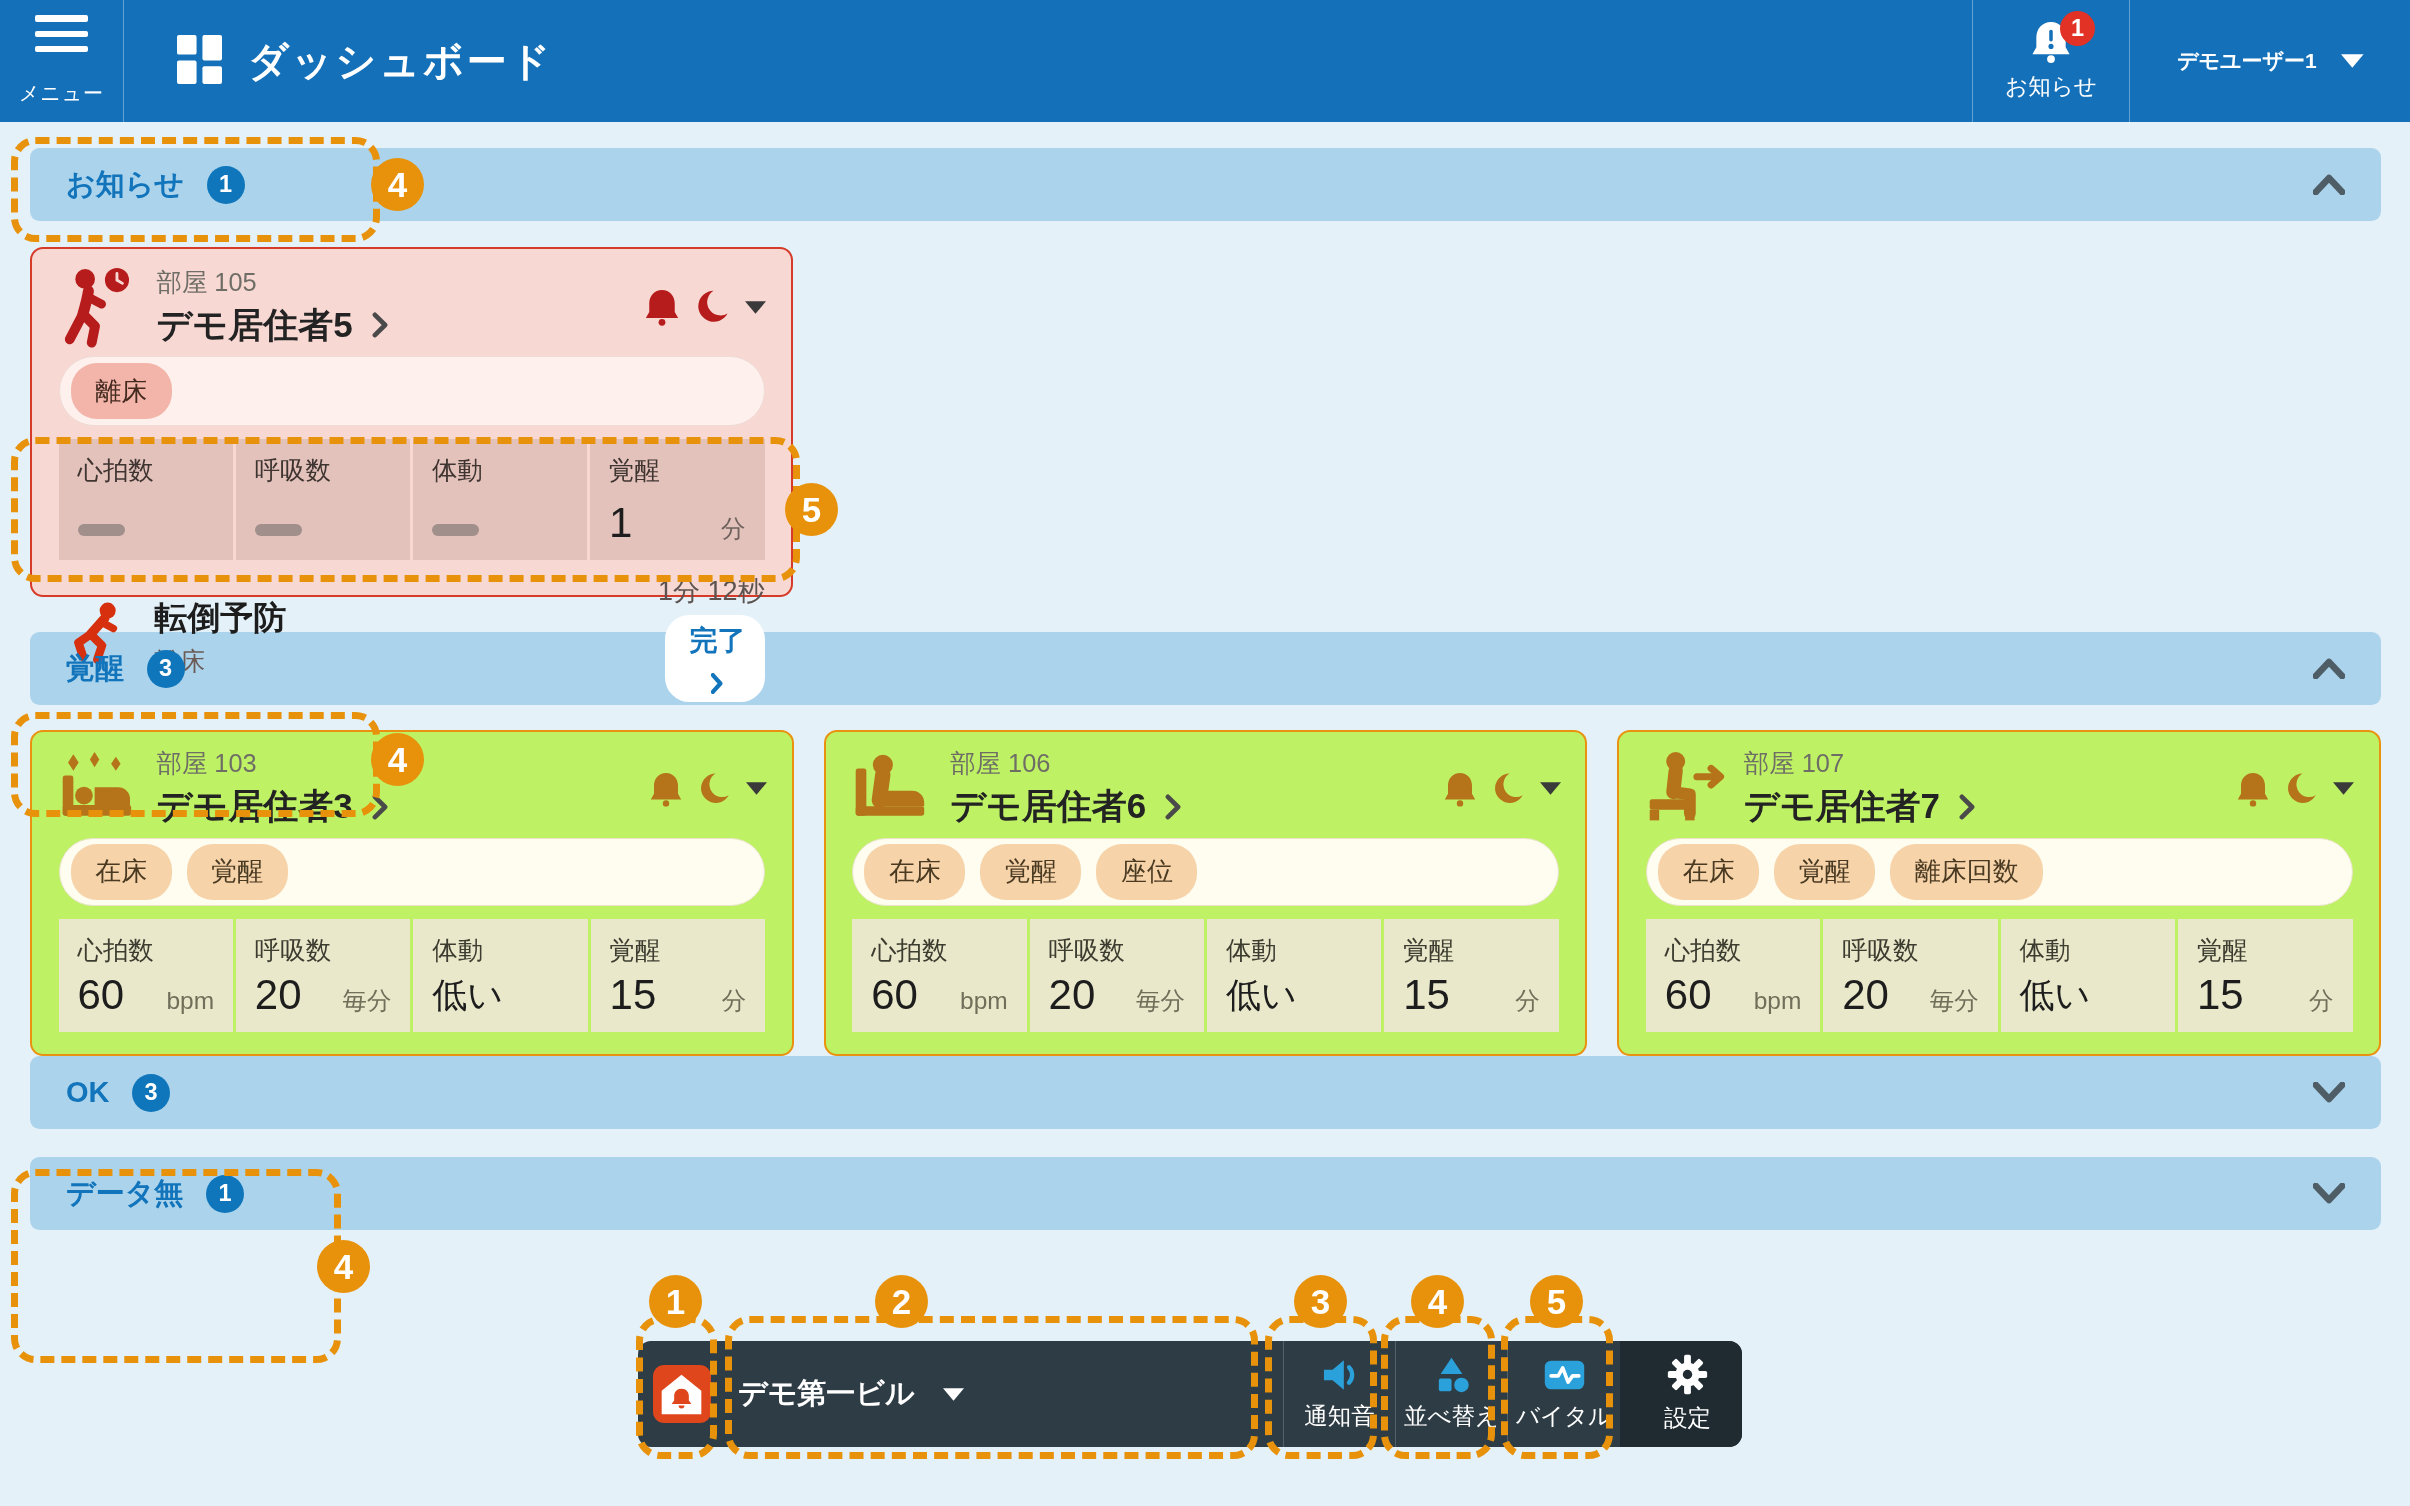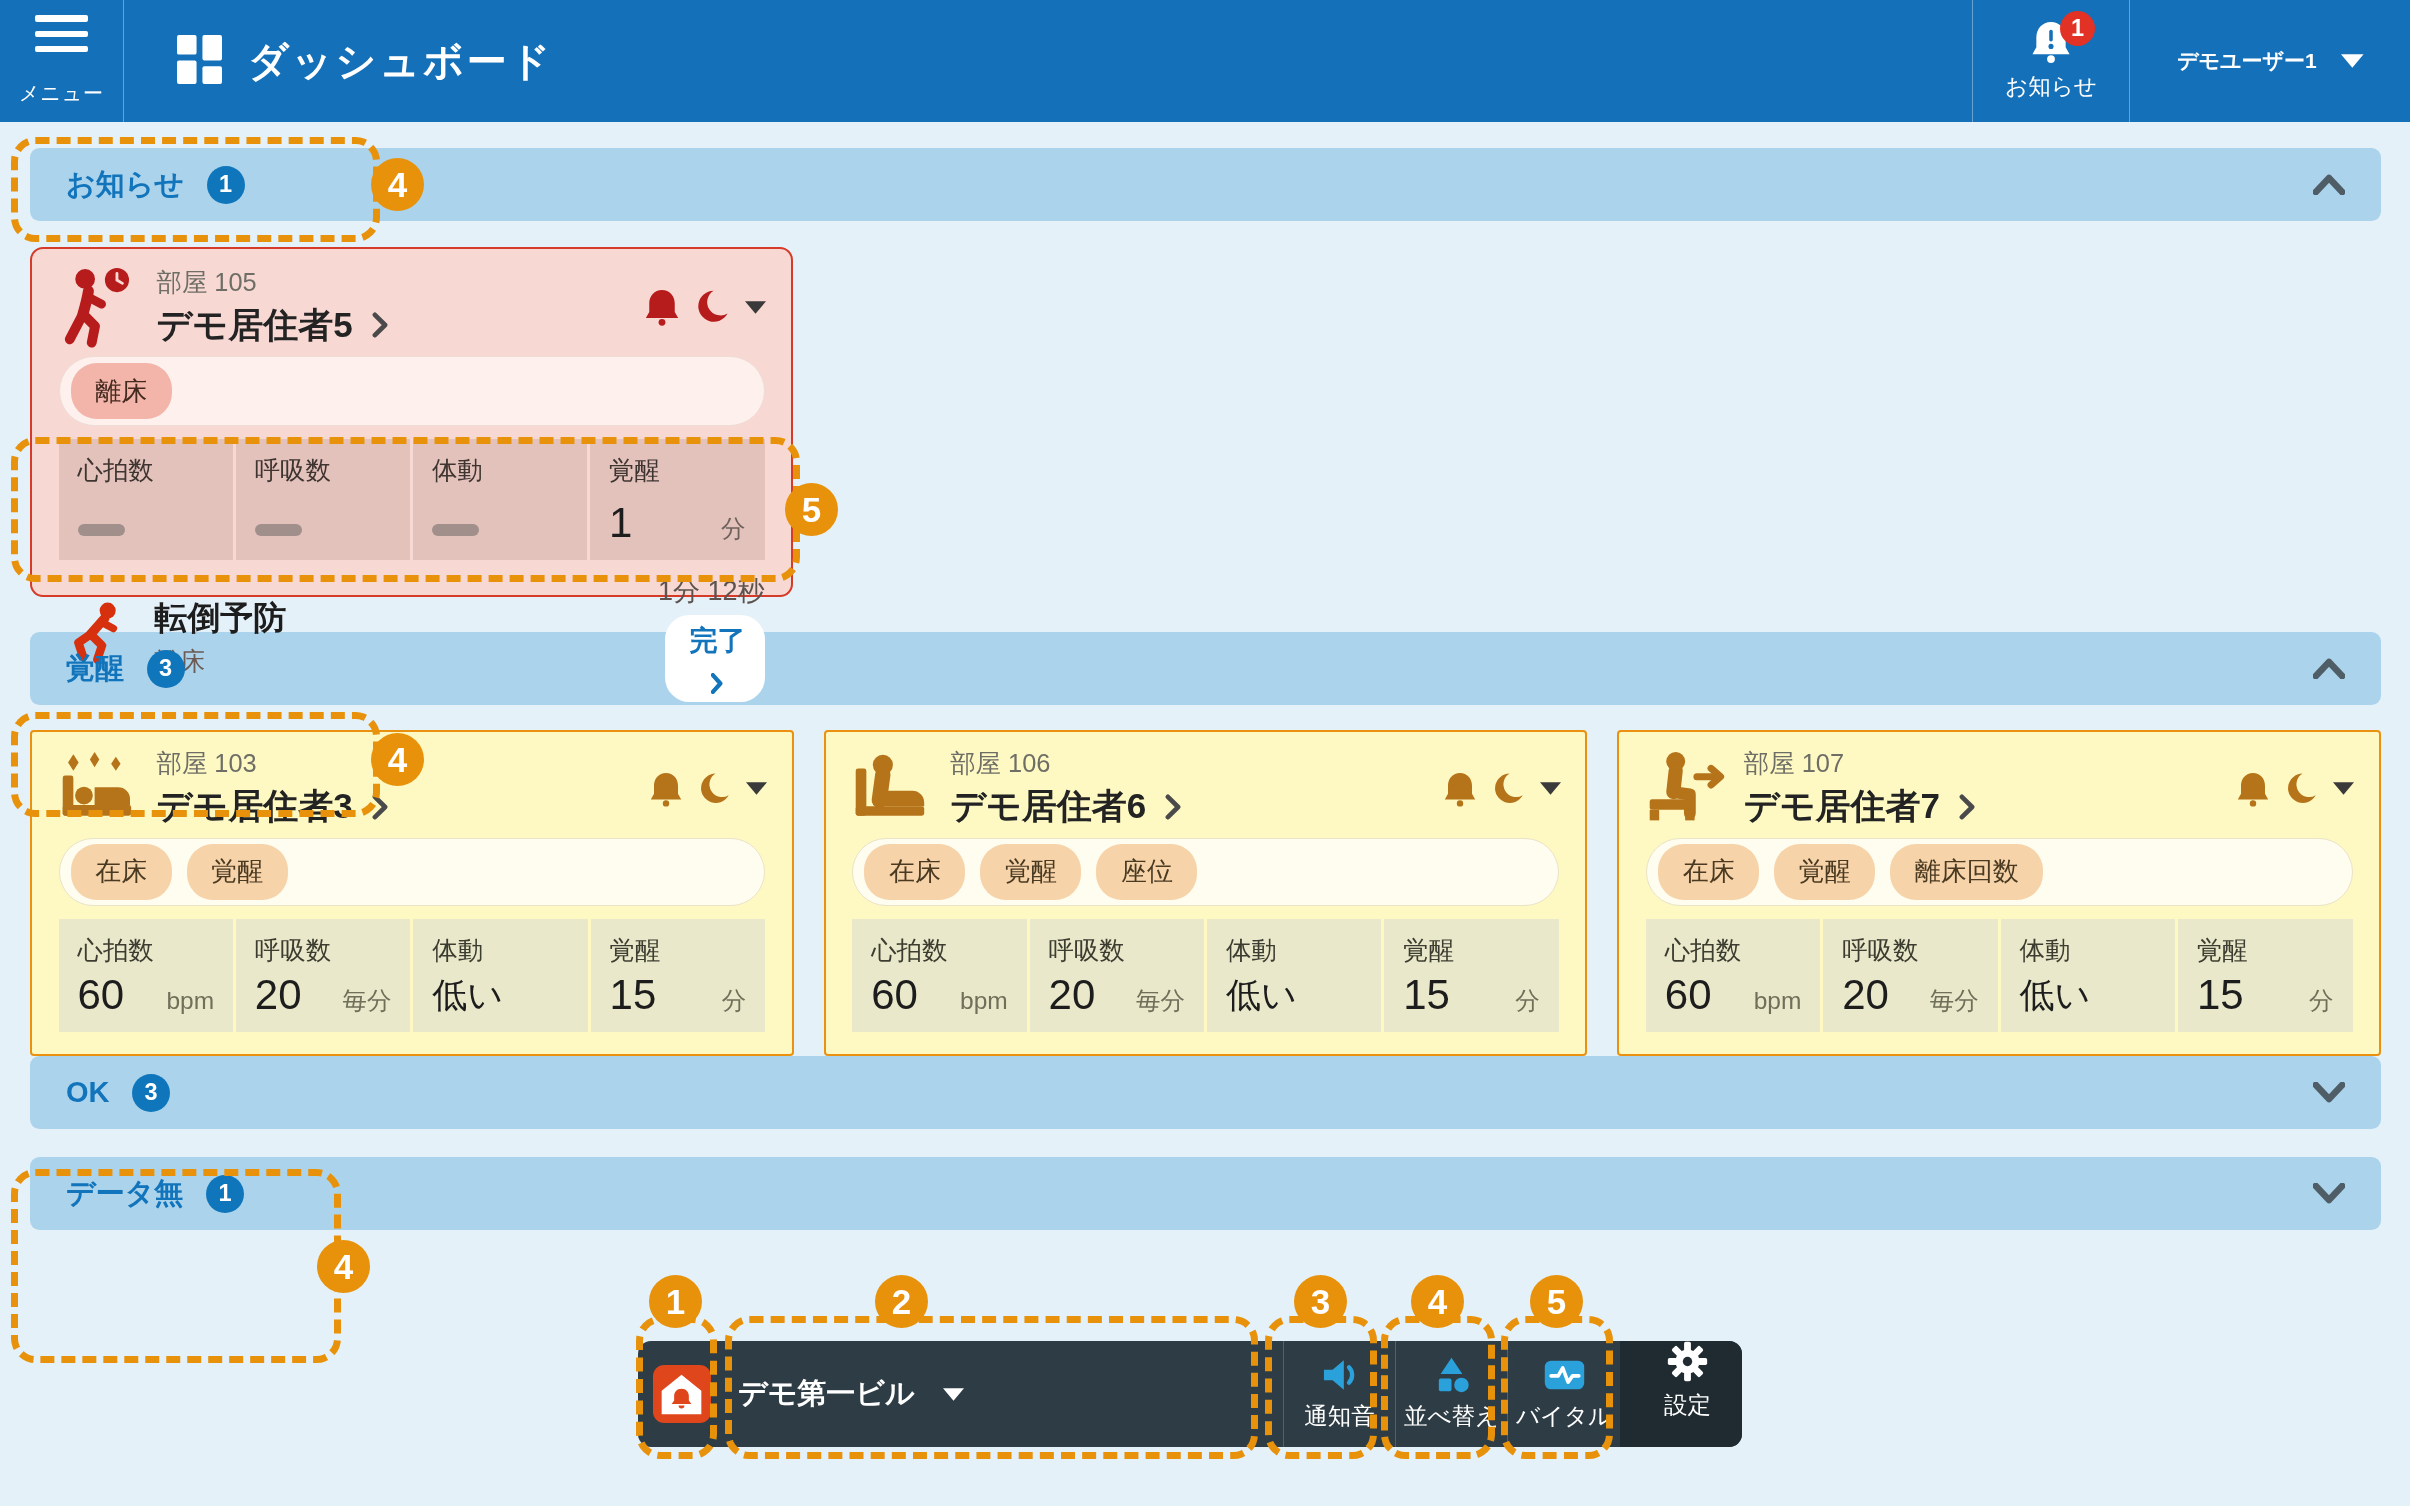--- a/index.html
+++ b/index.html
@@ -64,35 +64,35 @@
   .event-icon { width:79px; height:81px; display:flex; align-items:center; justify-content:center; }
   .event-info { margin-left:13px; }
   .event-title { font-size:33px; font-weight:bold; color:#1d1d1d; }
   .event-sub { font-size:25.4px; color:#6b5a55; margin-top:3.8px; }
   .event-right { margin-left:auto; display:flex; flex-direction:column; align-items:flex-end; }
   .event-time { font-size:27px; color:#5c5350; }
   .done-btn { margin-top:5.6px; background:#fff; border-radius:24.5px; padding:7.5px 19px 7.5px 24.5px; display:inline-flex; align-items:center; gap:13px; font-size:28px; font-weight:bold; color:#1274bb; cursor:pointer;flex-direction:column; }
 
   
   .cards-row { display:flex; gap:30px; margin-top:25.4px; }
-  .res-card { flex:1; height:326px; background:#fef9c3; border:2.8px solid #ea9210; border-radius:4px; padding:9.4px 19px 0; }
+  .res-card { flex:1; height:326px; background:#bef264; border:2.8px solid #ea9210; border-radius:13px; padding:9.4px 19px 0; }
   .res-card .tagbox { background:#fffdf0; border:1.9px solid #eae3c7; height:68px; }
   .res-card .pill { background:#f6d3a9; color:#4a3a22; }
   .res-card .vcell { background:#e9e8ca; height:113px; }
   .res-card .vlabel { color:#3c3c30; }
   .res-card .vunit { color:#6f6f5a; }
 
   
   .toolbar { position:absolute; left:638px; top:1341px; width:1104px; height:106px; display:flex; background:#2e3d45; border-radius:13px; color:#fff; }
   .tb-home { width:87px; display:flex; align-items:center; justify-content:center; cursor:pointer; }
   .home-tile { width:58px; height:58px; border-radius:11.3px; background:#e0461c; display:flex; align-items:center; justify-content:center; }
   .tb-building { flex:1; display:flex; align-items:center; gap:28px; padding-left:13px; font-size:29px; font-weight:bold; border-right:1.9px solid #51616a; cursor:pointer; }
   .tb-item { width:112px; display:flex; flex-direction:column; align-items:center; justify-content:center; gap:6.6px; border-right:1.9px solid #51616a; font-size:23.5px; cursor:pointer; }
   .tb-item.no-sep { border-right:none; }
-  .tb-settings { width:122px; background:#202b31; border-radius:0 13px 13px 0; display:flex; flex-direction:column; align-items:center; gap:6.6px; font-size:23.5px; cursor:pointer;padding-left:13px; }
+  .tb-settings { width:122px; background:#202b31; border-radius:0 13px 13px 0; display:flex; flex-direction:column; align-items:center; justify-content:center; gap:6.6px; font-size:23.5px; cursor:pointer;padding-left:13px; }
 
   
   .ann-box { position:absolute; border:7.5px dashed #e8920b; border-radius:24.5px; pointer-events:none; }
   .ann-circle { position:absolute; width:53px; height:53px; border-radius:50%; background:#e8920b; color:#fff; font-size:35px; font-weight:bold; display:flex; align-items:center; justify-content:center; pointer-events:none; }
 </style>
 </head>
 <body>
 
 <div class="page">
 

